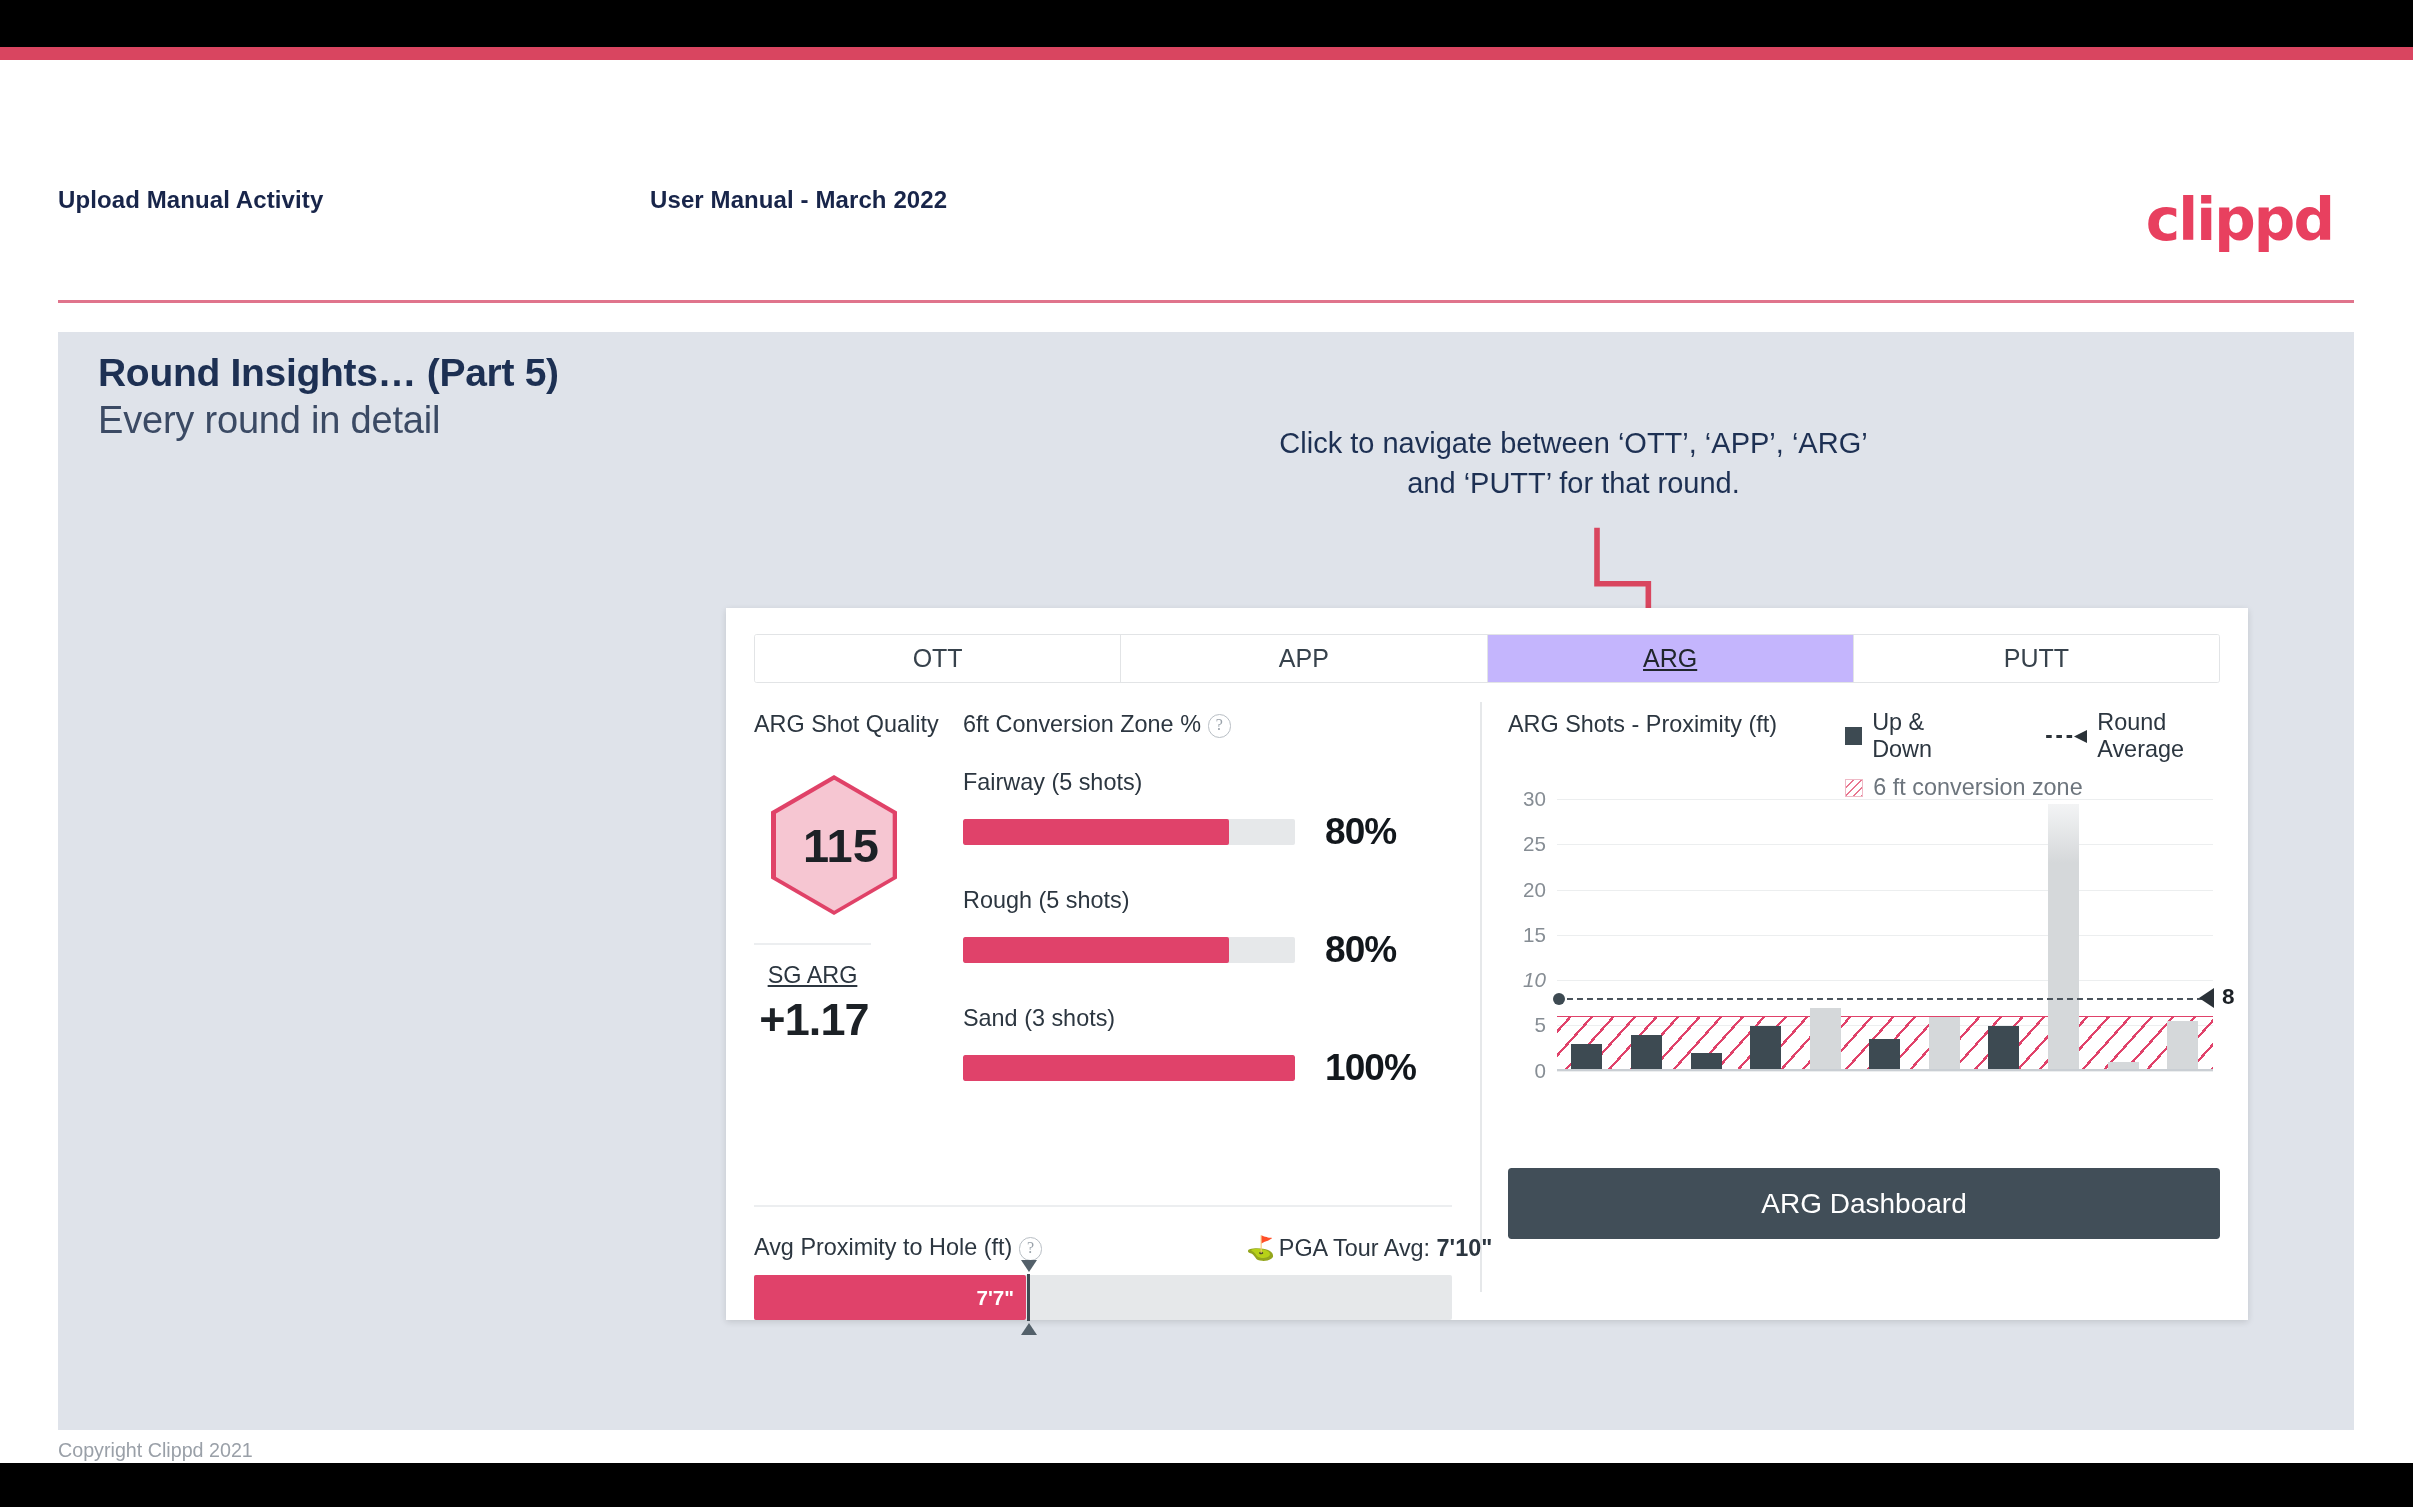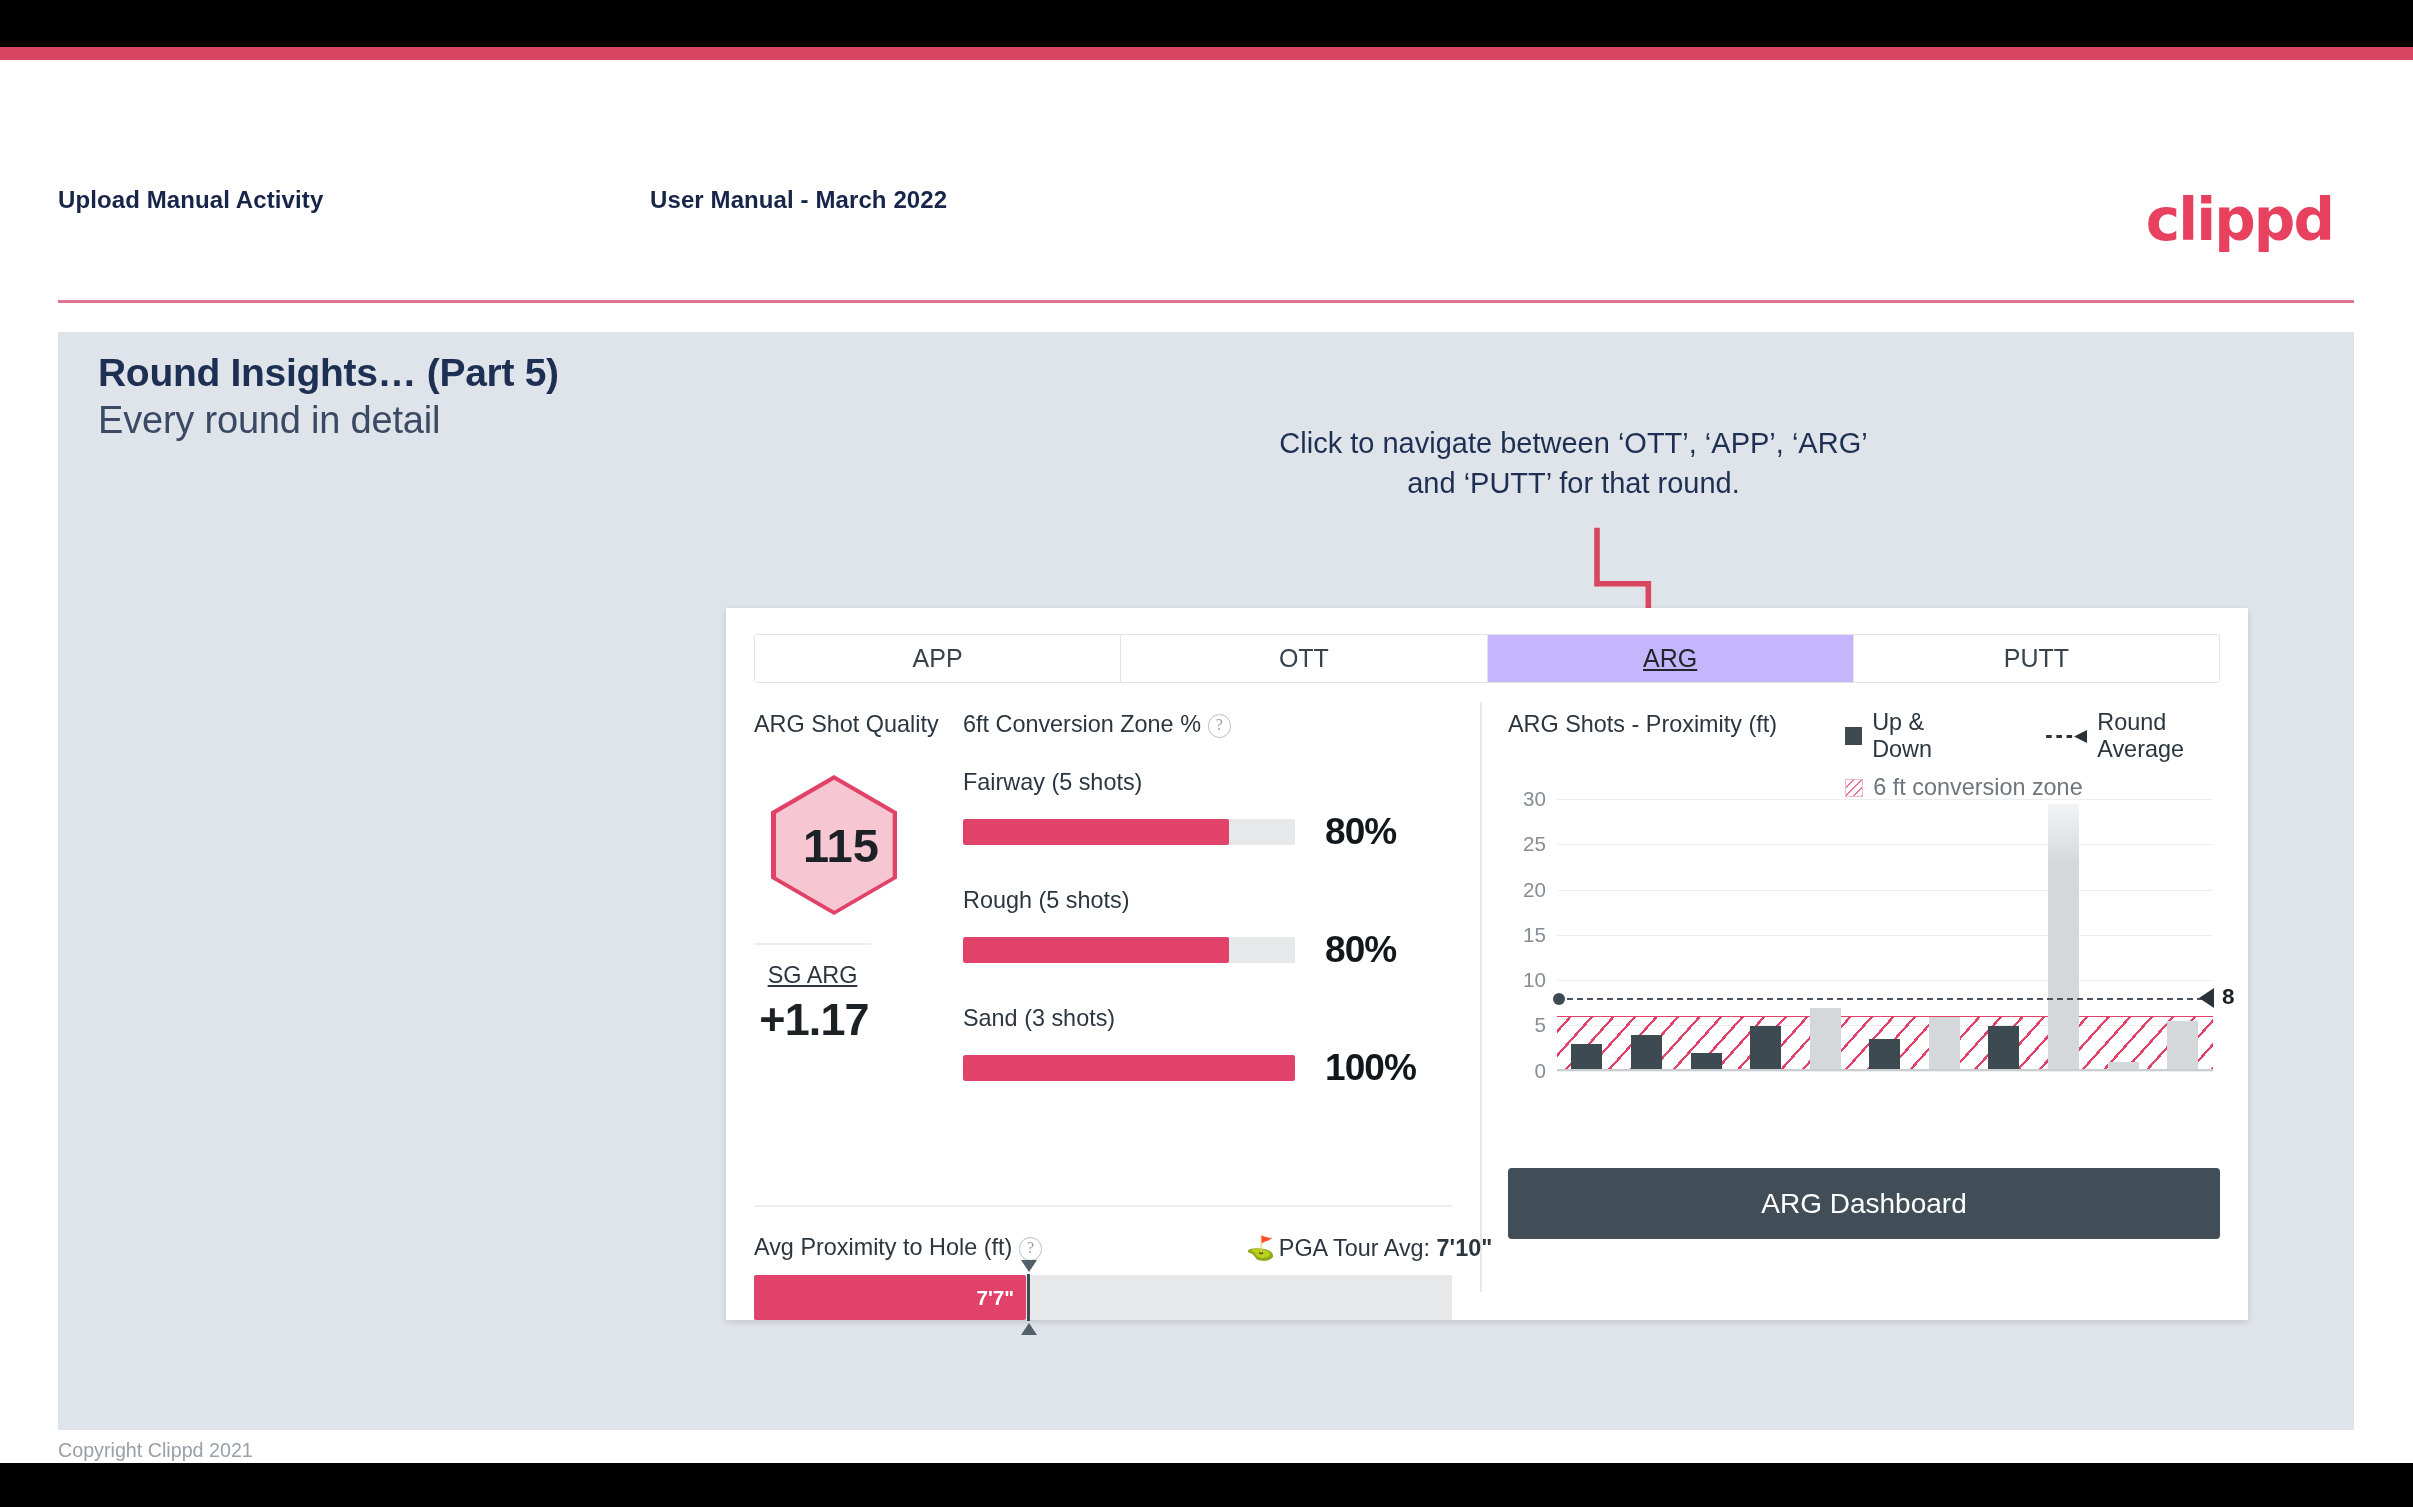--- a/index.html
+++ b/index.html
@@ -215,22 +215,22 @@
   <svg class="arrow-svg" width="122" height="112" viewBox="0 0 130 120">
     <path d="M5 4 L5 64 L60 64 L60 96" stroke="#d9465f" stroke-width="6" fill="none"></path>
     <path d="M60 118 L48 92 L72 92 Z" fill="#d9465f"></path>
   </svg>
 
   <div class="copyright">Copyright Clippd 2021</div>
 
   <div class="card">
 
     <div class="tabs">
+      <div class="tab">OTT</div>
       <div class="tab">APP</div>
-      <div class="tab">OTT</div>
       <div class="tab active">ARG</div>
       <div class="tab">PUTT</div>
     </div>
 
     <div class="split-line"></div>
 
     <div class="lbl l-sq-title">ARG Shot Quality</div>
 
     <div class="lbl l-cz-title">
       <span>6ft Conversion Zone %</span><span class="help-ico">?</span>
@@ -314,21 +314,21 @@
       </div>
     </div>
 
     <div class="chart">
       <div class="chart-plot" id="plot">
           <div class="gridline" style="top: 272px;"></div>
           <div class="ytick" style="top: 272px;">0</div>
           <div class="gridline" style="top: 226px;"></div>
           <div class="ytick" style="top: 226px;">5</div>
           <div class="gridline" style="top: 181px;"></div>
-          <div class="ytick" style="top: 181px;">10</div>
+          <div class="ytick" style="top: 181px; font-style: italic;">10</div>
           <div class="gridline" style="top: 136px;"></div>
           <div class="ytick" style="top: 136px;">15</div>
           <div class="gridline" style="top: 91px;"></div>
           <div class="ytick" style="top: 91px;">20</div>
           <div class="gridline" style="top: 45px;"></div>
           <div class="ytick" style="top: 45px;">25</div>
           <div class="gridline" style="top: 0px;"></div>
           <div class="ytick" style="top: 0px;">30</div>
           <div class="hatch-zone" style="top: 217px; height: 54px;"></div>
           <div class="bar" style="left: 14.3px; width: 31px; height: 27px; background: rgb(61, 74, 82);"></div>

